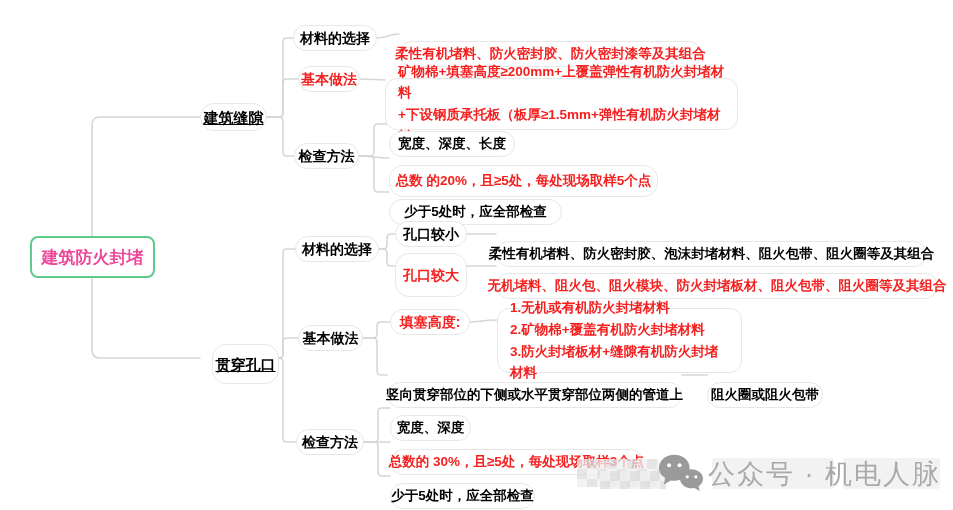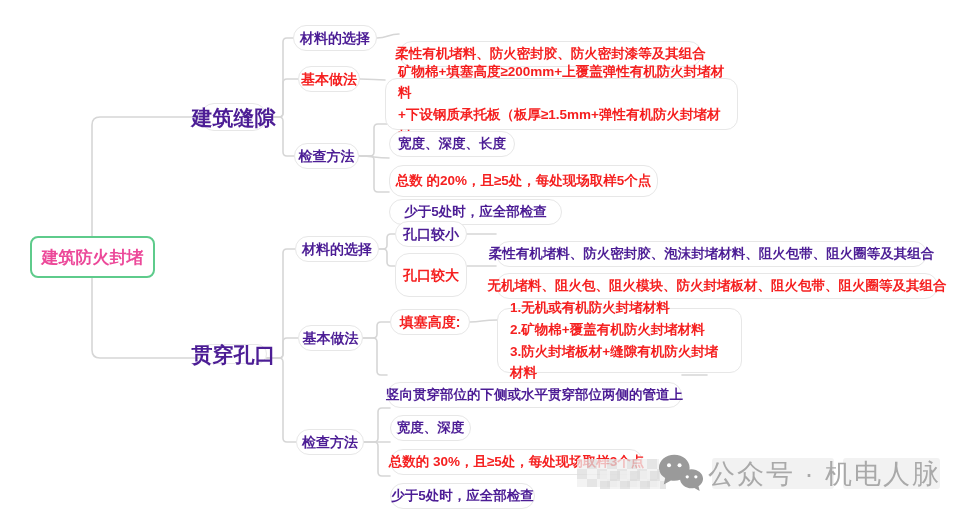--- a/index.html
+++ b/index.html
@@ -14,33 +14,33 @@
   #connectors path{fill:none;stroke:#d6d6d6;stroke-width:1.6;stroke-linecap:round;}
   .node{
     position:absolute;
     box-sizing:border-box;
     background:#fff;
     border:1.5px solid #e7e7e7;
     border-radius:14px;
     display:flex;align-items:center;justify-content:center;
     font-weight:700;
     font-size:14px;
-    color:#4c1d95;
+    color:#000000;
     white-space:nowrap;
     line-height:1;
   }
   .leaf{font-size:13.5px;margin-top:20px;}
   .red{color:#f52020;}
   .root{
     border:2px solid #5ecb8b;
     border-radius:8px;
     color:#ec4899;
     font-size:17px;
   }
-  .branch{font-size:21px;}
+  .branch{font-size:15px;text-decoration:underline;}
   .multiline{
     white-space:pre-line;
     text-align:left;
     justify-content:flex-start;
     padding:0 12px;
     line-height:1.6;
     border-radius:12px;
   }
   
   .mosaic{
@@ -103,34 +103,35 @@
 
   <div class="node red" style="left:298px;top:66px;width:62px;height:26px;">基本做法</div>
   <div class="node leaf red multiline" style="left:385px;top:58px;width:353px;height:52px;">矿物棉+填塞高度≥200mm+上覆盖弹性有机防火封堵材料
 +下设钢质承托板（板厚≥1.5mm+弹性有机防火封堵材料）</div>
 
   <div class="node" style="left:294px;top:143px;width:65px;height:26px;">检查方法</div>
   <div class="node leaf" style="left:389px;top:111px;width:126px;height:26px;">宽度、深度、长度</div>
   <div class="node leaf red" style="left:389px;top:145px;width:269px;height:32px;">总数 的20%，且≥5处，每处现场取样5个点</div>
   <div class="node leaf" style="left:389px;top:179px;width:173px;height:26px;">少于5处时，应全部检查</div>
 
-  <div class="node branch" style="left:200px;top:344px;width:67px;height:20px;">贯穿孔口</div>
+  <div class="node branch" style="left:212px;top:344px;width:67px;height:40px;">贯穿孔口</div>
 
   <div class="node" style="left:295px;top:236px;width:84px;height:26px;">材料的选择</div>
   <div class="node" style="left:395px;top:221px;width:72px;height:26px;">孔口较小</div>
   <div class="node leaf" style="left:496px;top:221px;width:431px;height:26px;">柔性有机堵料、防火密封胶、泡沫封堵材料、阻火包带、阻火圈等及其组合</div>
   <div class="node red" style="left:395px;top:253px;width:72px;height:44px;">孔口较大</div>
   <div class="node leaf red" style="left:496px;top:253px;width:442px;height:26px;">无机堵料、阻火包、阻火模块、防火封堵板材、阻火包带、阻火圈等及其组合</div>
 
   <div class="node" style="left:298px;top:325px;width:65px;height:26px;">基本做法</div>
   <div class="node red" style="left:390px;top:309px;width:80px;height:26px;">填塞高度:</div>
   <div class="node leaf red multiline" style="left:497px;top:288px;width:245px;height:65px;">1.无机或有机防火封堵材料
 2.矿物棉+覆盖有机防火封堵材料
 3.防火封堵板材+缝隙有机防火封堵材料</div>
   <div class="node leaf" style="left:387px;top:362px;width:295px;height:26px;">竖向贯穿部位的下侧或水平贯穿部位两侧的管道上</div>
+  <div class="node leaf" style="left:707px;top:362px;width:116px;height:26px;">阻火圈或阻火包带</div>
 
   <div class="node" style="left:296px;top:429px;width:68px;height:26px;">检查方法</div>
   <div class="node leaf" style="left:390px;top:395px;width:81px;height:26px;">宽度、深度</div>
   <div class="node leaf red" style="left:390px;top:429px;width:253px;height:26px;">总数的 30%，且≥5处，每处现场取样3个点</div>
   <div class="node leaf" style="left:390px;top:463px;width:145px;height:26px;">少于5处时，应全部检查</div>
 
   <div class="mosaic" style="left:577px;top:459px;width:82px;height:28px;"></div>
   <div class="mosaic" style="left:600px;top:471px;width:66px;height:18px;"></div>
   <div class="wm-bg" style="left:712px;top:458px;width:122px;height:31px;"></div>
   <div class="wm-bg" style="left:843px;top:458px;width:97px;height:31px;"></div>

